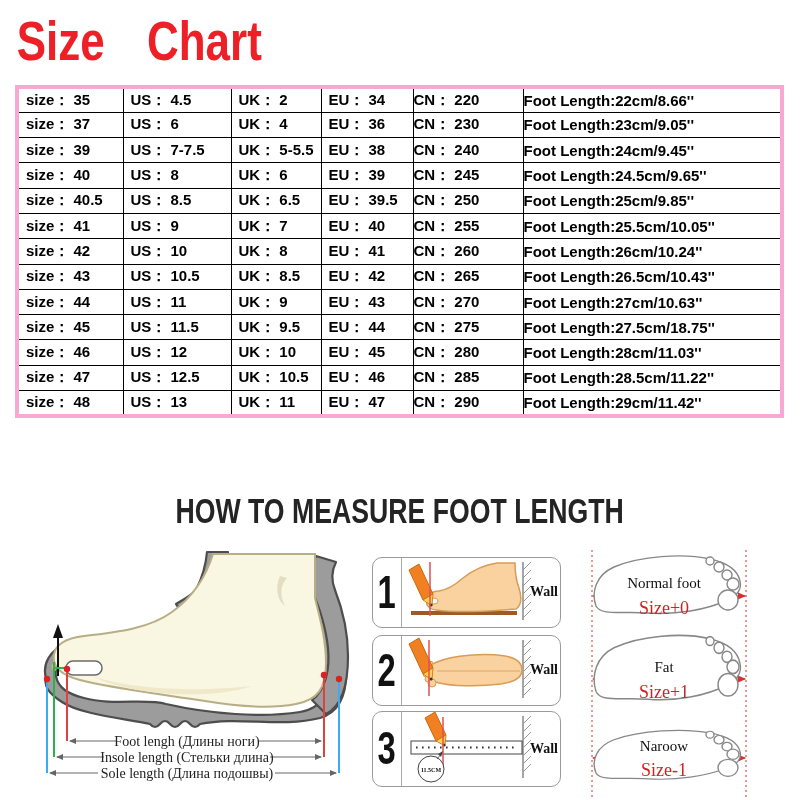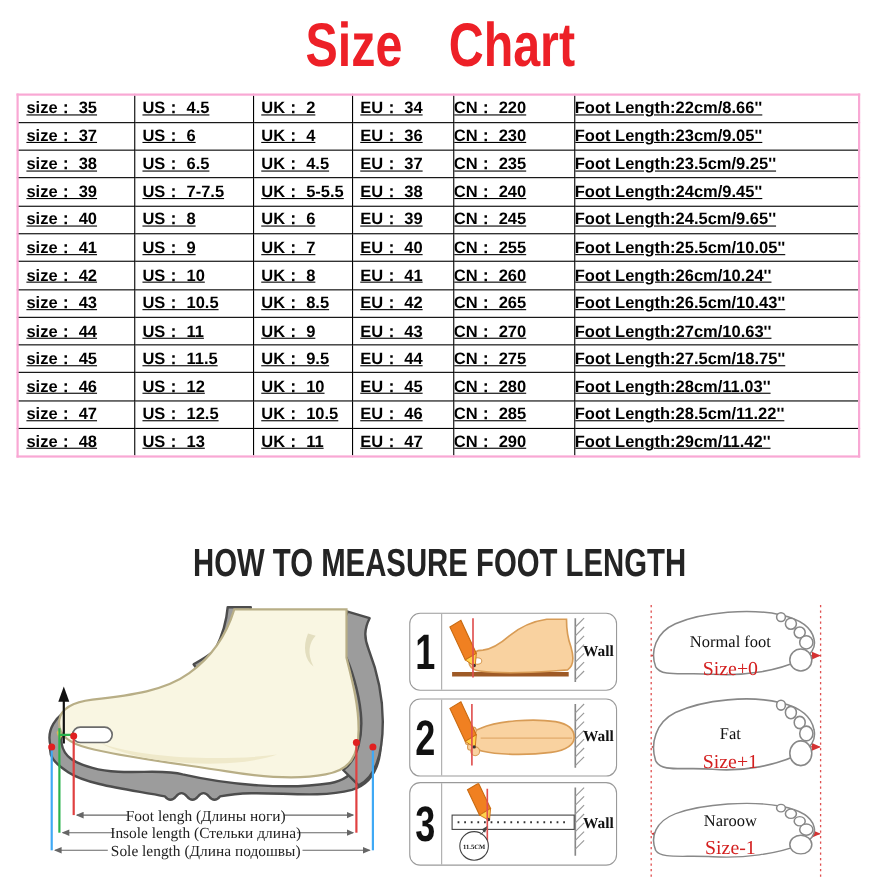--- a/index.html
+++ b/index.html
@@ -2,37 +2,37 @@
 <html><head>
 <meta charset="utf-8">
 <style>
   * { margin:0; padding:0; box-sizing:border-box; }
   html,body { background:#fff; }
   .page {
     position:relative; width:800px; height:800px; background:#fff;
     overflow:hidden; font-family:"Liberation Sans", sans-serif;
   }
   
-  .title-wrap { position:absolute; top:12px; left:0; width:800px; text-align:center; }
+  .title-wrap { position:absolute; top:12px; left:0; width:800px; }
   .title {
     display:inline-block; font-size:50px; font-weight:bold; color:#ed2027;
     letter-spacing:0px; word-spacing:34px; transform:scale(0.88,1.12);
     transform-origin:50% 50%; white-space:pre;
   }
   
   table.size-table {
     position:absolute; left:15px; top:85px; width:765px;
     border-collapse:collapse; table-layout:fixed;
     font-size:15px; font-weight:bold; color:#000;
   }
   table.size-table td {
     border:1.5px solid #000; height:25.3px; padding:0 0 0 7px;
     white-space:nowrap; overflow:hidden;
   }
-  table.size-table { border:2px solid #f9a8d4;text-decoration:underline; }
+  table.size-table { border:4px solid #f9a8d4; }
   table.size-table td.c { text-align:left; padding:0; }
   
   .measure-wrap { position:absolute; top:494px; left:0; width:800px; text-align:center; }
   .measure-heading {
     display:inline-block; font-size:31px; font-weight:bold; color:#242424;
     transform:scale(0.86,1.15); transform-origin:50% 50%; letter-spacing:0;
   }
   
   .shoe-svg  { position:absolute; left:0px;  top:548px; }
   .feet-svg  { position:absolute; left:588px; top:550px; }
@@ -78,42 +78,42 @@
       </tr>
         <tr>
         <td>size： 37</td>
         <td>US： 6</td>
         <td>UK： 4</td>
         <td>EU： 36</td>
         <td class="c">CN： 230</td>
         <td class="c">Foot Length:23cm/9.05''</td>
       </tr>
         <tr>
-        <td>size： 38</td>
-        <td>US： 6.5</td>
-        <td>UK： 4.5</td>
-        <td>EU： 37</td>
-        <td class="c">CN： 235</td>
-        <td class="c">Foot Length:23.5cm/9.25''</td>
-      </tr>
-        <tr>
         <td>size： 39</td>
         <td>US： 7-7.5</td>
         <td>UK： 5-5.5</td>
         <td>EU： 38</td>
         <td class="c">CN： 240</td>
         <td class="c">Foot Length:24cm/9.45''</td>
       </tr>
         <tr>
         <td>size： 40</td>
         <td>US： 8</td>
         <td>UK： 6</td>
         <td>EU： 39</td>
         <td class="c">CN： 245</td>
         <td class="c">Foot Length:24.5cm/9.65''</td>
+      </tr>
+        <tr>
+        <td>size： 40.5</td>
+        <td>US： 8.5</td>
+        <td>UK： 6.5</td>
+        <td>EU： 39.5</td>
+        <td class="c">CN： 250</td>
+        <td class="c">Foot Length:25cm/9.85''</td>
       </tr>
         <tr>
         <td>size： 41</td>
         <td>US： 9</td>
         <td>UK： 7</td>
         <td>EU： 40</td>
         <td class="c">CN： 255</td>
         <td class="c">Foot Length:25.5cm/10.05''</td>
       </tr>
         <tr>

